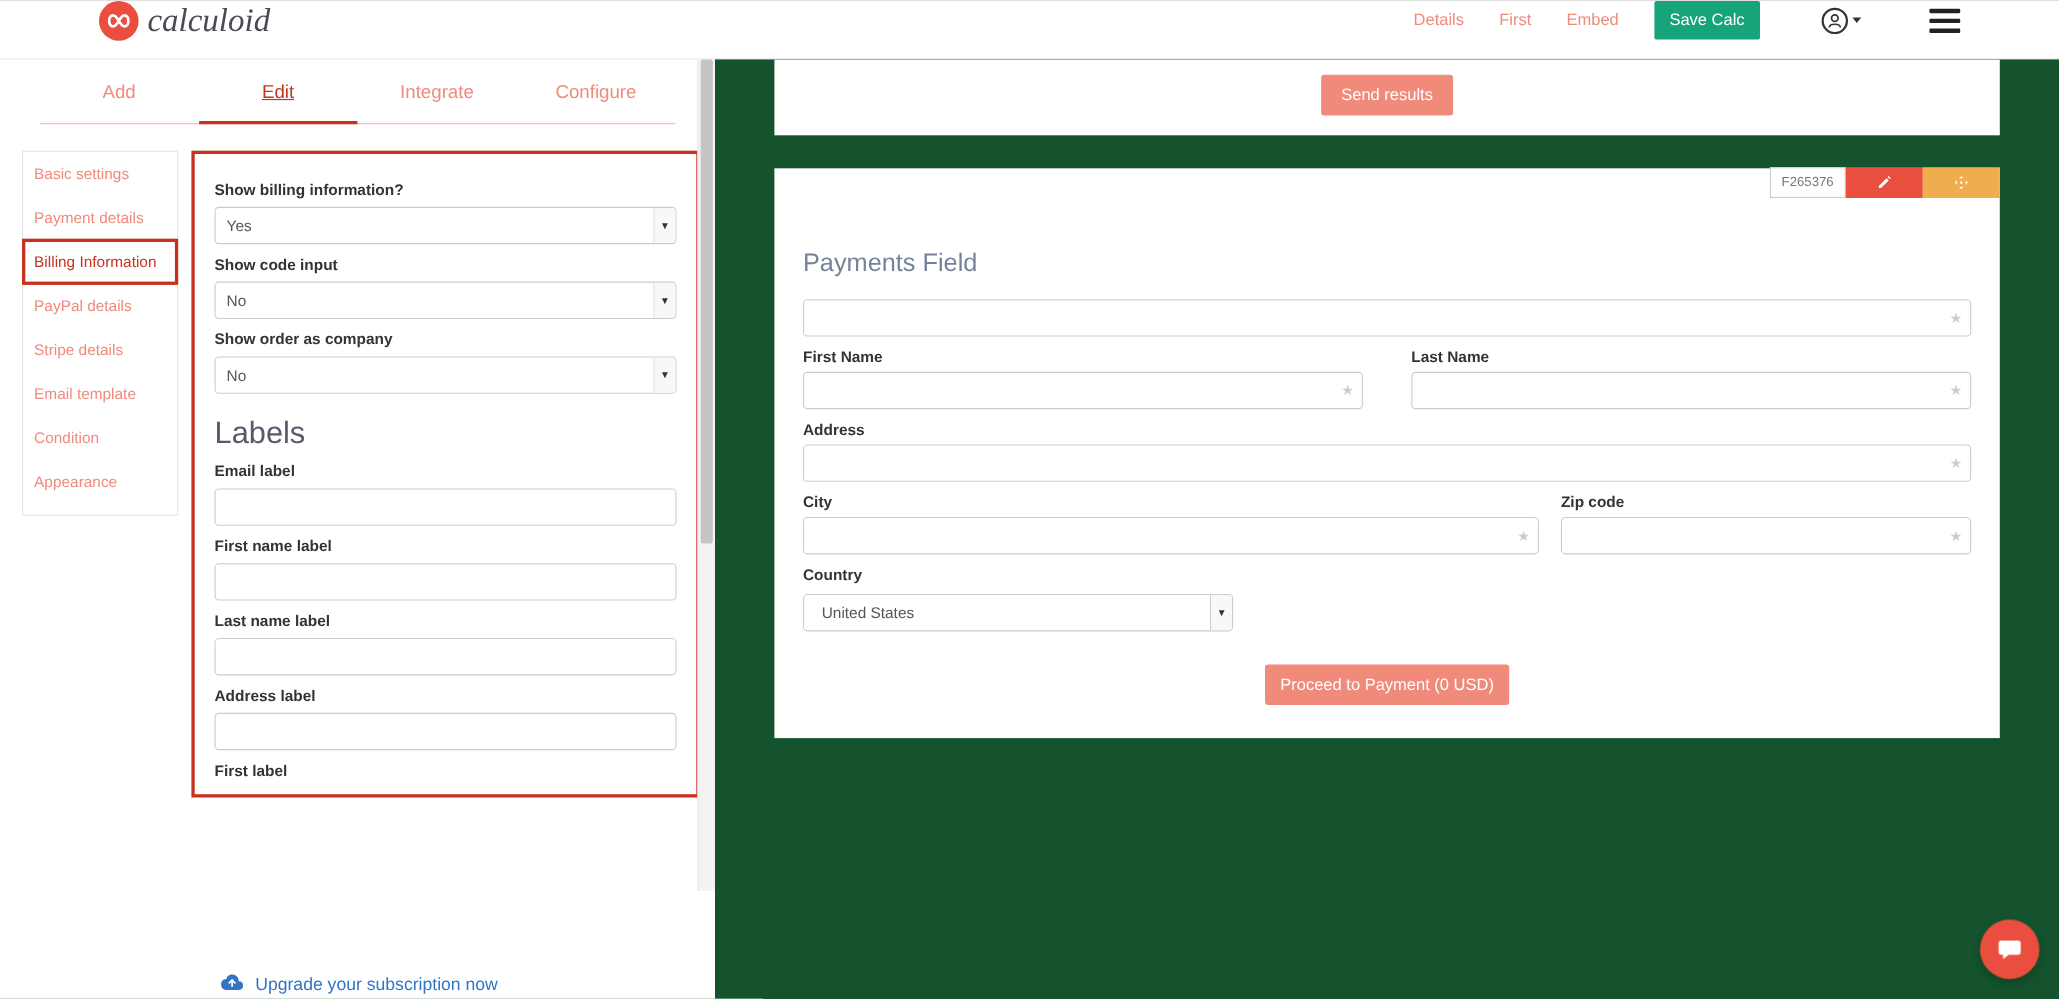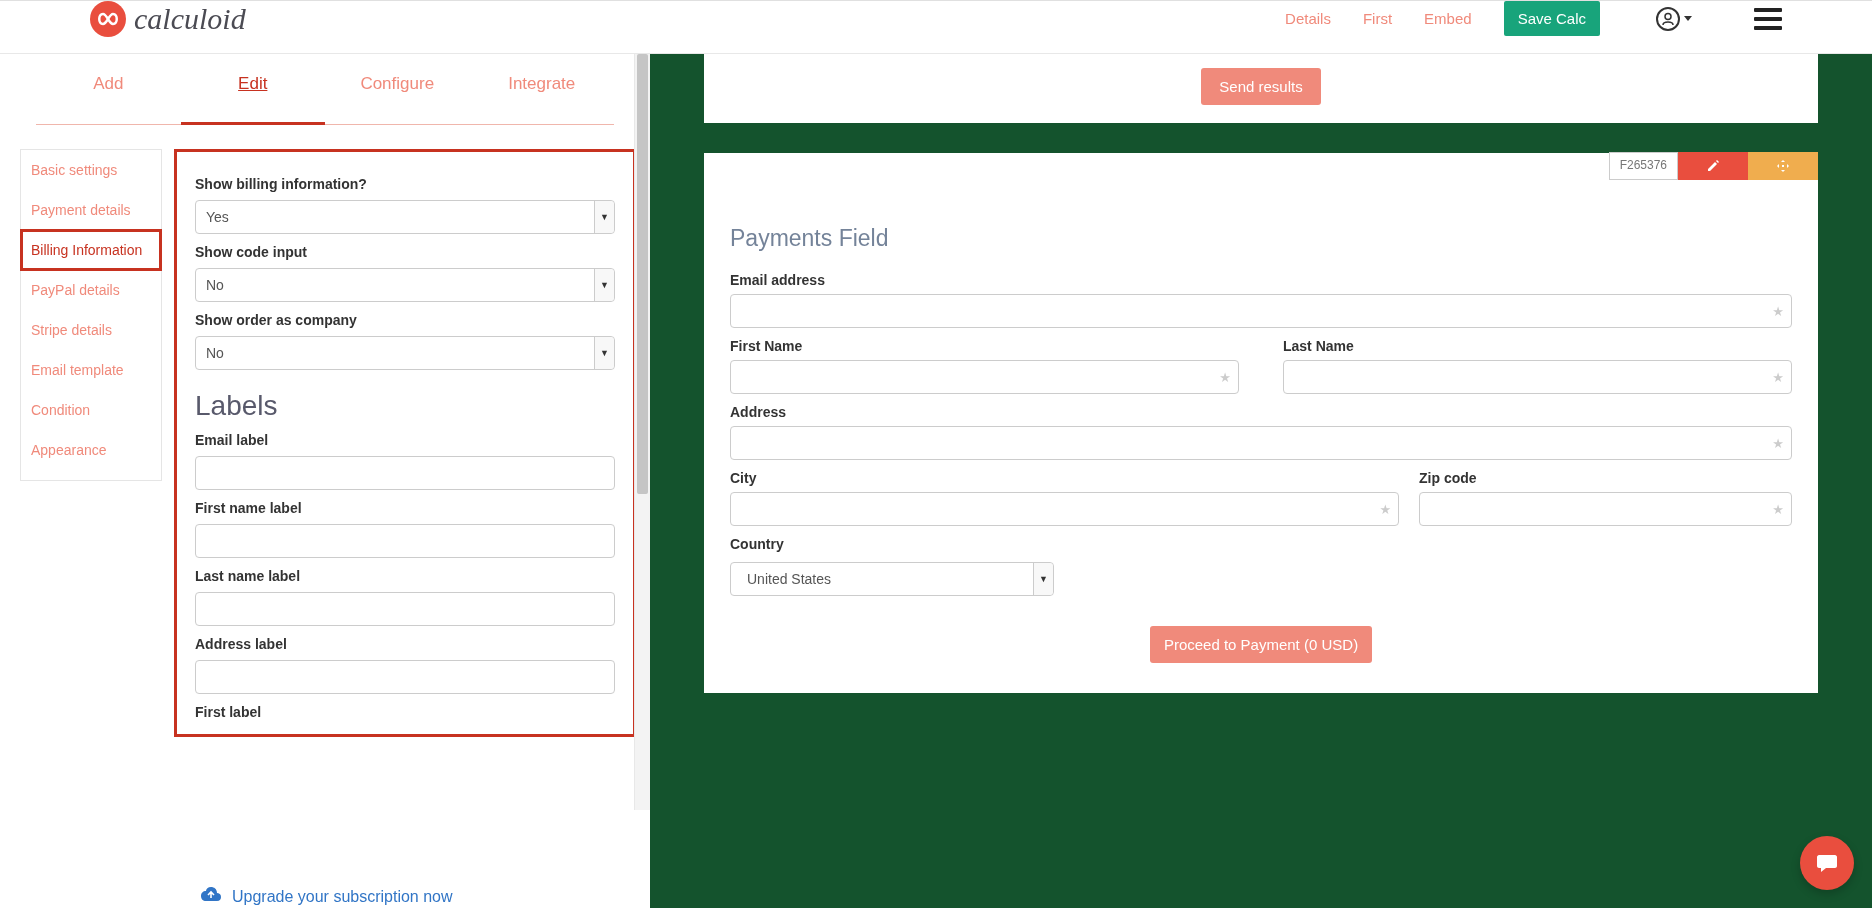--- a/index.html
+++ b/index.html
@@ -13,21 +13,21 @@
   .top-link { color:#f08a7b; font-size:15px; cursor:pointer; }
   .save-btn { background:#18A47B; color:#fff; border:none; padding:9px 14px; font-size:15px; border-radius:2px; cursor:pointer; }
   .avatar { width:24px; height:24px; display:inline-flex; align-items:center; justify-content:center; border:2px solid #333; border-radius:50%; margin-left:24px; }
   .caret { display:inline-block; margin-left:4px; border-left:4px solid transparent; border-right:4px solid transparent; border-top:5px solid #333; vertical-align:middle; }
   .hamburger { margin-left:30px; display:flex; flex-direction:column; gap:5px; cursor:pointer; }
   .hamburger span { width:28px; height:4px; background:#222; border-radius:1px; }
   .content-area { display:flex; height:854px; }
   .left-col { width:650px; position:relative; display:flex; flex-direction:column; }
   .tabs-row { display:flex; padding:0 36px; margin-top:2px; }
   .tab { flex:1; text-align:center; padding:18px 0 14px; color:#f08a7b; font-size:17px; border-bottom:1px solid #f0b6ac; cursor:pointer; }
-  .tab.active { color:#C73220; border-bottom:3px solid #C73220; padding-bottom:28px;text-decoration:underline; }
+  .tab.active { color:#C73220; border-bottom:3px solid #C73220; padding-bottom:16px;text-decoration:underline; }
   .scroll-body { flex:1; overflow:hidden; position:relative; display:flex; padding:24px 14px 0 20px; }
   .side-menu { width:142px; border:1px solid #e5e5e5; height:332px; }
   .side-item { padding:12px 10px; color:#f08a7b; font-size:14px; cursor:pointer; }
   .side-item.active { color:#C73220; outline:3px solid #C73220; outline-offset:-2px; position:relative; z-index:2; }
   .main-form { flex:1; margin-left:12px; border:3px solid #C73220; padding:14px 18px 16px 18px; height:588px; overflow:hidden; }
   .form-label { font-weight:bold; font-size:14px; margin:10px 0 8px; }
   .select-wrap { position:relative; }
   .select { width:100%; border:1px solid #ccc; border-radius:4px; padding:8px 10px; font-size:14px; background:#fff; appearance:none; cursor:pointer; color:#555; }
   .select-arrow-box { position:absolute; right:1px; top:1px; bottom:1px; width:20px; border-left:1px solid #ccc; display:flex; align-items:center; justify-content:center; border-radius:0 4px 4px 0; font-size:9px; background:#f8f8f8; pointer-events:none; }
   .section-h { font-size:28px; color:#58596b; margin:20px 0 10px; font-weight:400;}
@@ -47,21 +47,21 @@
   .tool-edit { background:#E94E3E; }
   .tool-move { background:#f0ad4e; }
   .panel-title { color:#748399; font-size:23px; font-weight:400; margin:54px 0 20px 12px; }
   .pv-form { padding:0 12px; }
   .pv-label { font-weight:bold; font-size:14px; margin:10px 0 6px; }
   .pv-row2 { display:flex; gap:44px; }
   .pv-row2 > div { flex:1; }
   .pv-input-wrap { position:relative; }
   .pv-input { width:100%; border:1px solid #ccc; border-radius:4px; padding:8px 10px; font-size:14px; }
   .star { position:absolute; right:8px; top:50%; transform:translateY(-50%); color:#ccc; font-size:13px; }
-  .pv-select-wrap { width:324px; position:relative;margin-top:10px; }
+  .pv-select-wrap { width:391px; position:relative;margin-top:10px; }
   .proceed-btn { display:block; margin:30px auto 0; background:#f08a7b; color:#fff; border:none; padding:10px 14px; font-size:15px; border-radius:3px; cursor:pointer; }
   .chat-bubble { position:fixed; right:18px; bottom:18px; width:54px; height:54px; background:#E94E3E; border-radius:50%; display:flex; align-items:center; justify-content:center; color:#fff; cursor:pointer; box-shadow:0 4px 10px rgba(0,0,0,0.2); }
   .pv-row-city { display:flex; gap:20px; }
   .city-col { flex: 0 0 63%; }
   .zip-col { flex:1; }
 </style>
 </head>
 <body>
 
 <div class="topbar">
@@ -94,22 +94,22 @@
         <span></span>
     </div>
   </div>
 </div>
 
 <div class="content-area">
   <div class="left-col">
     <div class="tabs-row">
       <div class="tab">Add</div>
       <div class="tab active">Edit</div>
+      <div class="tab">Integrate</div>
       <div class="tab">Configure</div>
-      <div class="tab">Integrate</div>
     </div>
 
     <div class="scroll-body">
       <div class="side-menu">
         <div class="side-item">Basic settings</div>
         <div class="side-item">Payment details</div>
         <div class="side-item active">Billing Information</div>
         <div class="side-item">PayPal details</div>
         <div class="side-item">Stripe details</div>
         <div class="side-item">Email template</div>
@@ -185,21 +185,20 @@
         <div class="tool-btn tool-move">
           <svg width="14" height="14" viewBox="0 0 14 14">
               <path d="M7 1 L9 3 L5 3 Z M7 13 L5 11 L9 11 Z M1 7 L3 5 L3 9 Z M13 7 L11 9 L11 5 Z M6 6 H8 V8 H6 Z" fill="#fff"></path>
             </svg>
         </div>
       </div>
 
       <div class="panel-title">Payments Field</div>
 
       <div class="pv-form">
-        <div class="pv-label">Email address</div>
         <div class="pv-input-wrap">
           <input class="pv-input" style="">
           <span class="star">★</span>
         </div>
 
         <div class="pv-row2">
           <div>
             <div class="pv-label">First Name</div>
             <div class="pv-input-wrap">
               <input class="pv-input" style="">

